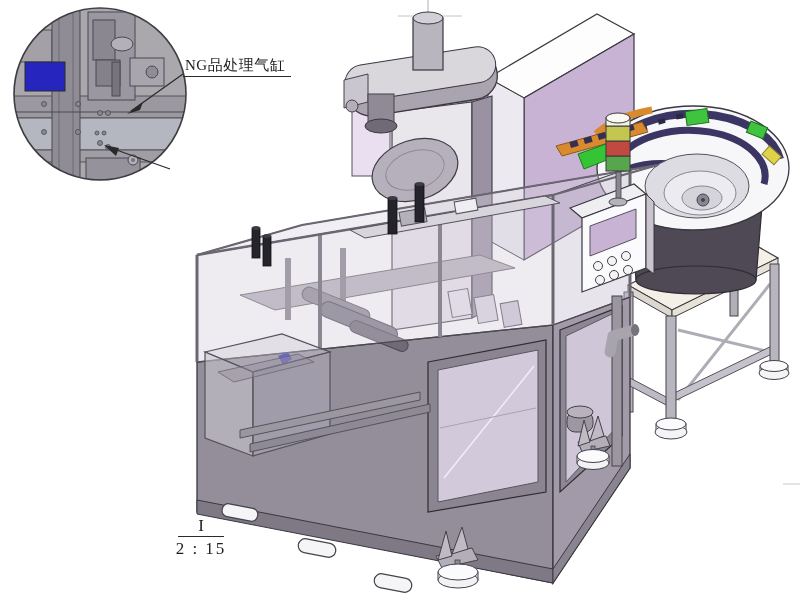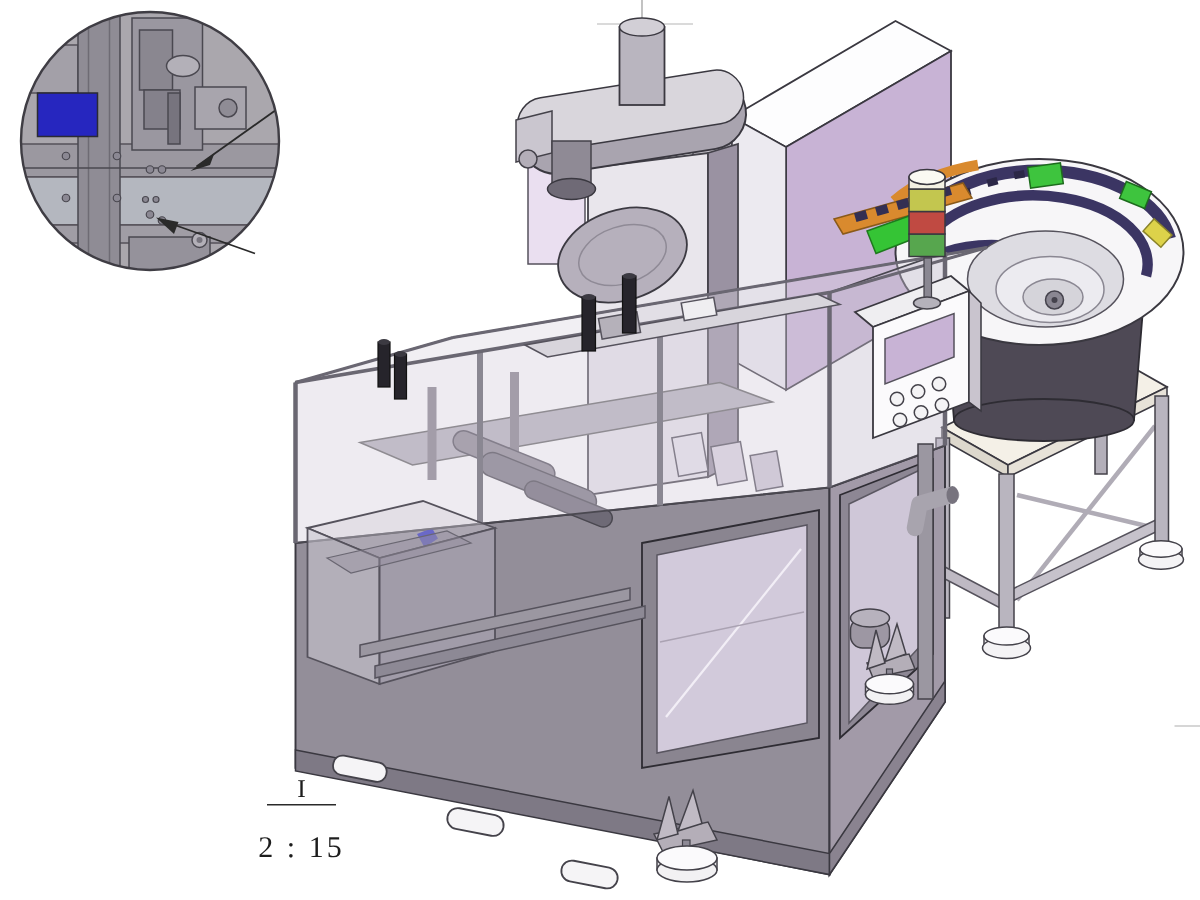--- a/index.html
+++ b/index.html
@@ -6,21 +6,21 @@
   #canvas{position:relative;width:800px;height:600px;background:#ffffff;overflow:hidden;
           font-family:"Liberation Serif","DejaVu Serif",serif;}
   svg{position:absolute;left:0;top:0;}
   .callout-label{position:absolute;font-size:15px;color:#1d1d1d;white-space:nowrap;
                  border-bottom:1.3px solid #2a2a2a;padding:0 6px 1px 2px;letter-spacing:.5px;}
   #label-ng{left:183px;top:56px;min-width:100px;}
   #label-detect{left:169px;top:151px;min-width:118px;}
   .scale-block{position:absolute;left:166px;top:516px;width:70px;text-align:center;color:#1d1d1d;}
   .scale-top{display:inline-block;font-size:17px;line-height:19px;border-bottom:1.3px solid #2a2a2a;
              padding:0 20px 1px 20px;}
-  .scale-bottom{font-size:20px;line-height:20px;letter-spacing:2px;margin-top:18px;}
+  .scale-bottom{font-size:17px;line-height:20px;letter-spacing:2px;margin-top:2px;}
 </style>
 </head>
 <body>
 
 <div id="canvas">
 
 <svg width="800" height="600" viewBox="0 0 800 600">
   <defs>
     <clipPath id="detailClip">
           <circle cx="100" cy="94" r="86"></circle>
@@ -282,20 +282,21 @@
   </g>
 
   <g>
     <line x1="183" y1="74" x2="131" y2="111" stroke="#2a2a2a" stroke-width="1.2"></line>
     <polygon points="127,114 143,102 140,110" fill="#2a2a2a"></polygon>
     <line x1="170" y1="169" x2="108" y2="147" stroke="#2a2a2a" stroke-width="1.2"></line>
     <polygon points="104,145 119,148 116,156" fill="#2a2a2a"></polygon>
   </g>
 </svg>
 
+<div id="label-ng" class="callout-label">NG品处理气缸</div>
 
 
 <div class="scale-block">
   <div class="scale-top">I</div>
   <div class="scale-bottom">2 : 15</div>
 </div>
 
 </div>
 
 </body></html>

